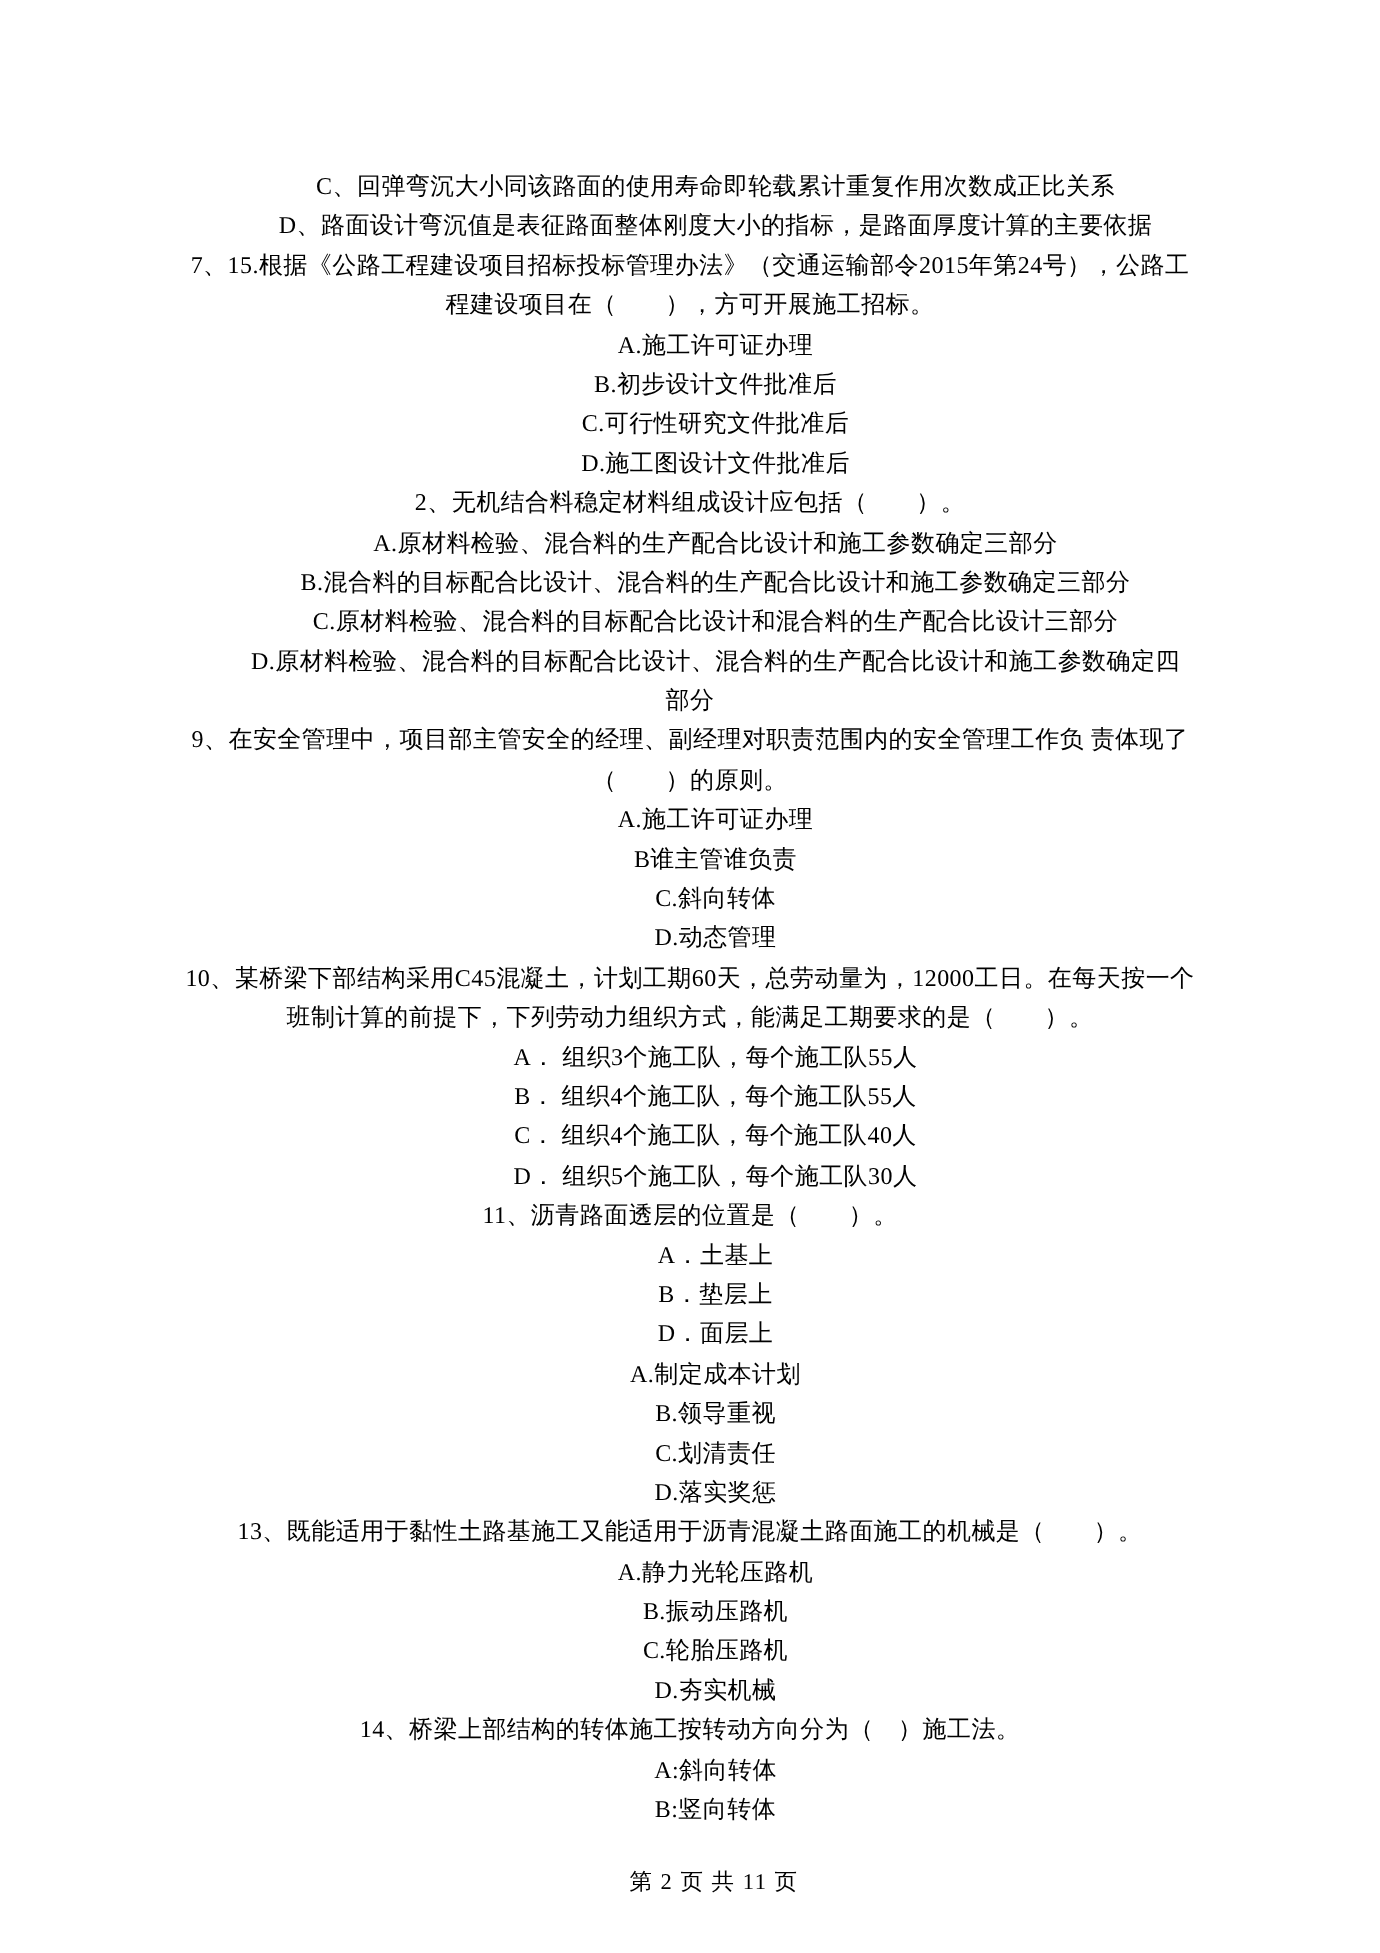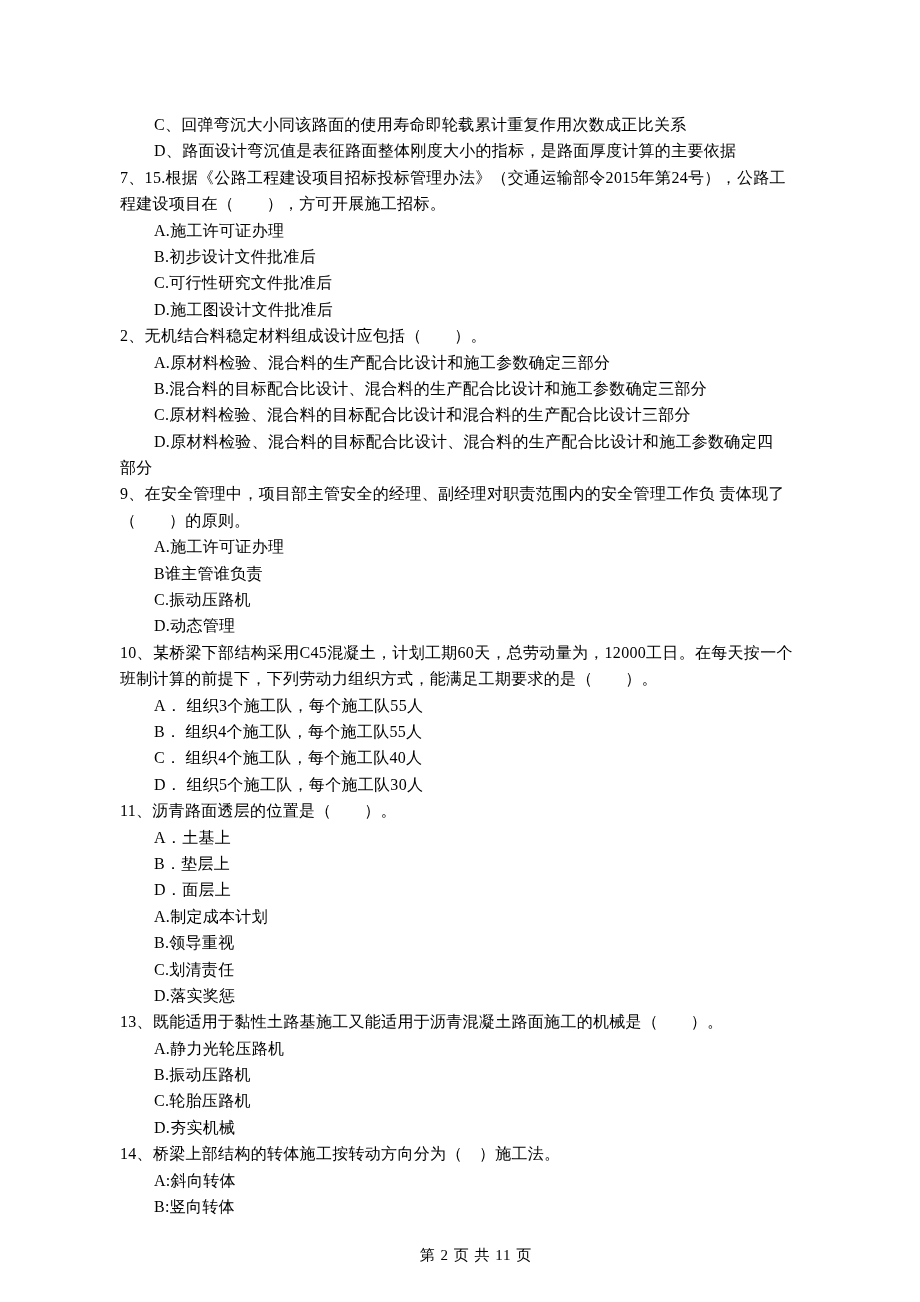--- a/index.html
+++ b/index.html
@@ -14,20 +14,21 @@
   .page {
     width: 920px;
     min-height: 1302px;
     box-sizing: border-box;
     padding: 112px 120px 40px 120px;
     position: relative;
   }
   .line {
     white-space: pre-wrap;
     letter-spacing: 0.3px;
+    text-align: center;
   }
   .indent1 { padding-left: 34px; }
   .footer {
     position: absolute;
     bottom: 34px;
     left: 16px;
     width: 100%;
     text-align: center;
     font-size: 15px;
     letter-spacing: 1px;
@@ -47,21 +48,21 @@
       <div class="line indent1">D.施工图设计文件批准后</div>
       <div class="line ">2、无机结合料稳定材料组成设计应包括（　　）。</div>
       <div class="line indent1">A.原材料检验、混合料的生产配合比设计和施工参数确定三部分</div>
       <div class="line indent1">B.混合料的目标配合比设计、混合料的生产配合比设计和施工参数确定三部分</div>
       <div class="line indent1">C.原材料检验、混合料的目标配合比设计和混合料的生产配合比设计三部分</div>
       <div class="line indent1">D.原材料检验、混合料的目标配合比设计、混合料的生产配合比设计和施工参数确定四</div>
       <div class="line ">部分</div>
       <div class="line ">9、在安全管理中，项目部主管安全的经理、副经理对职责范围内的安全管理工作负 责体现了（　　）的原则。</div>
       <div class="line indent1">A.施工许可证办理</div>
       <div class="line indent1">B谁主管谁负责</div>
-      <div class="line indent1">C.振动压路机</div>
+      <div class="line indent1">C.斜向转体</div>
       <div class="line indent1">D.动态管理</div>
       <div class="line ">10、某桥梁下部结构采用C45混凝土，计划工期60天，总劳动量为，12000工日。在每天按一个班制计算的前提下，下列劳动力组织方式，能满足工期要求的是（　　）。</div>
       <div class="line indent1">A． 组织3个施工队，每个施工队55人</div>
       <div class="line indent1">B． 组织4个施工队，每个施工队55人</div>
       <div class="line indent1">C． 组织4个施工队，每个施工队40人</div>
       <div class="line indent1">D． 组织5个施工队，每个施工队30人</div>
       <div class="line ">11、沥青路面透层的位置是（　　）。</div>
       <div class="line indent1">A．土基上</div>
       <div class="line indent1">B．垫层上</div>
       <div class="line indent1">D．面层上</div>

